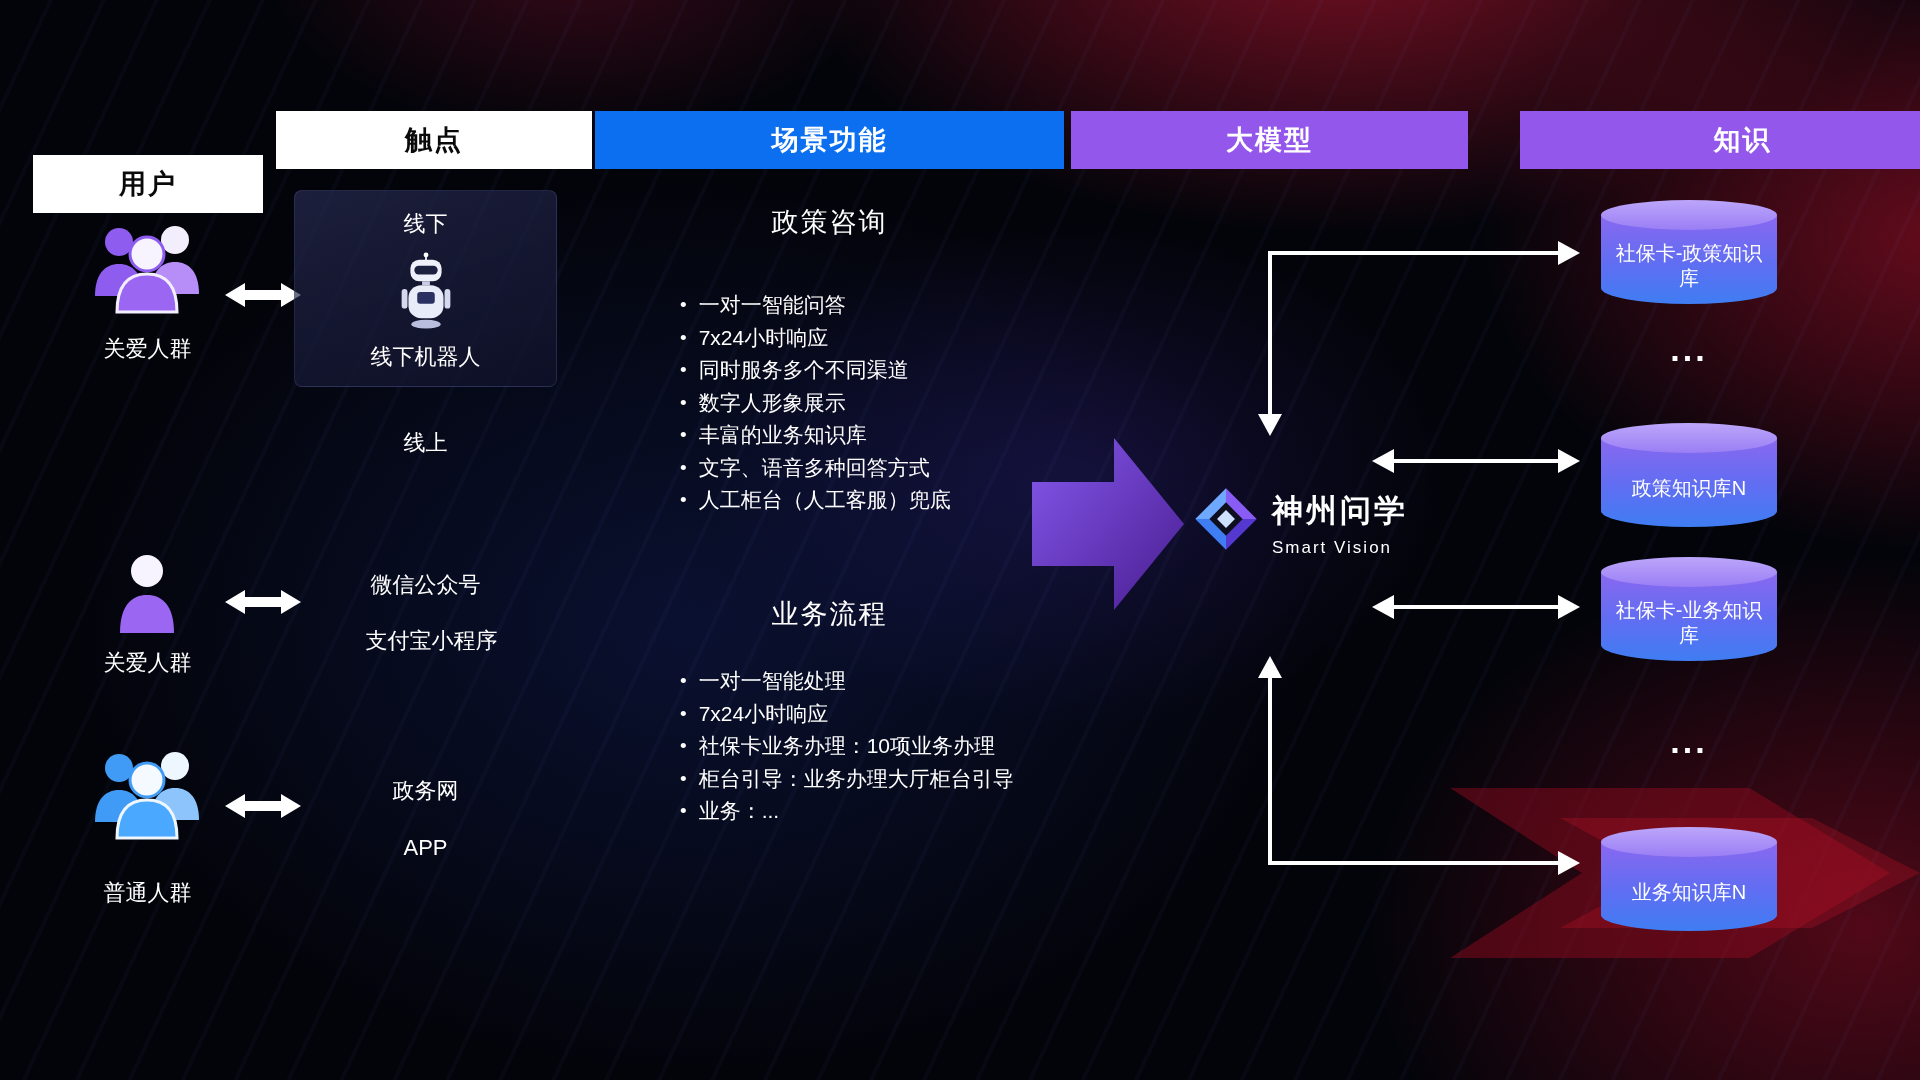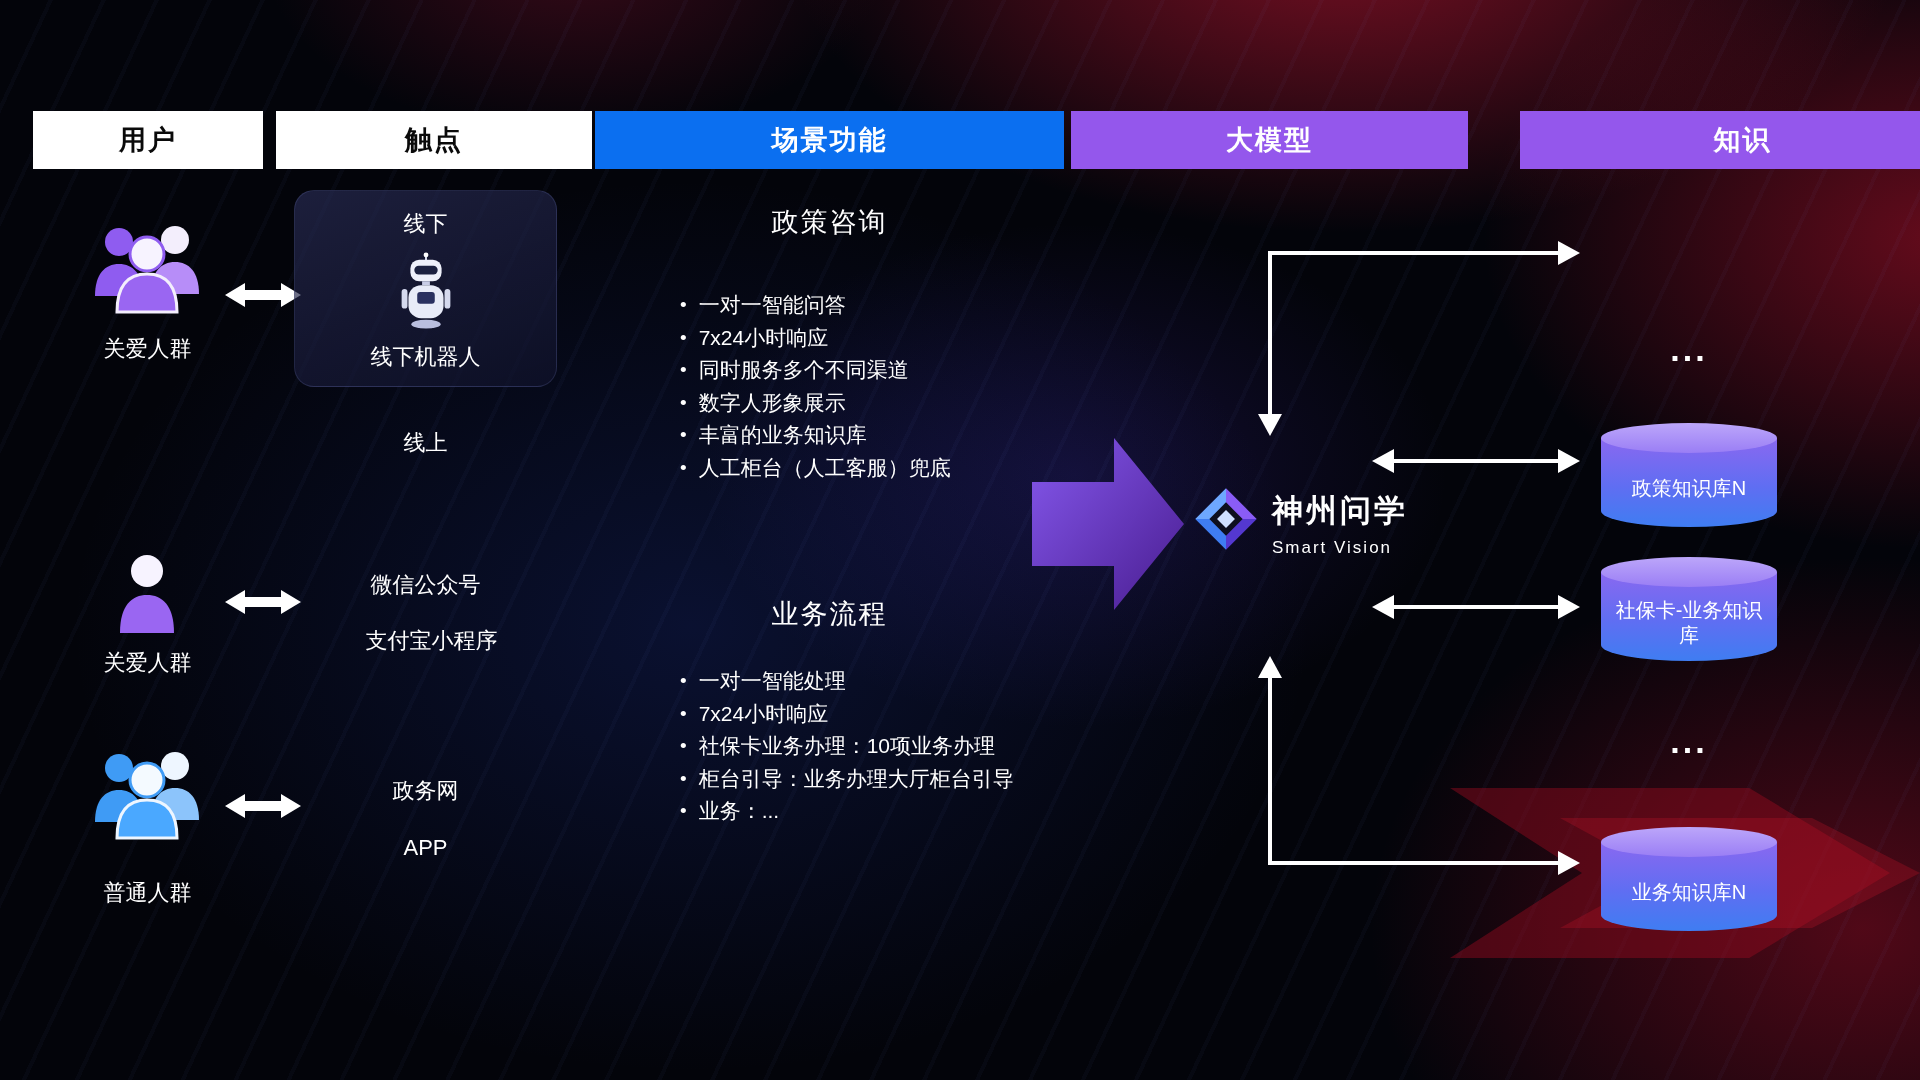--- a/index.html
+++ b/index.html
@@ -42,21 +42,21 @@
   .hdr-white{ background:#ffffff; color:#0a0a0a; }
   .hdr-blue{ background:#0b6ff0; color:#fff; }
   .hdr-purple{ background:#9457ec; color:#fff; }
   
   .lbl{ position:absolute; z-index:3; color:#fff; font-size:22px; text-align:center; }
   
   .offline-box{
     position:absolute; left:294px; top:190px; width:263px; height:197px; z-index:3;
     background:linear-gradient(160deg, rgba(44,48,92,.62), rgba(16,18,42,.72));
     border:1px solid rgba(130,140,210,.18);
-    border-radius:20px;
+    border-radius:8px;
     display:flex; flex-direction:column; align-items:center; justify-content:space-between;
     padding:18px 10px 14px;
   }
   .offline-box .t{ font-size:22px; color:#fff; }
   
   .sec-title{ position:absolute; left:594px; width:471px; z-index:3; text-align:center; font-size:27px; color:#fff; letter-spacing:2px; }
   .blist{ position:absolute; left:680px; z-index:3; list-style:none; font-size:21px; color:#fff; }
   .blist li{ height:32.5px; display:flex; align-items:center; white-space:nowrap; }
   .blist li::before{ content:"•"; margin-right:12px; font-size:19px; }
   
@@ -86,21 +86,21 @@
 </head>
 <body>
 
 <div class="stage">
 
   <div class="bg-glows"></div>
   <div class="bg-streaks"></div>
   <div class="bg-chevron"></div>
   <div class="bg-chevron2"></div>
 
-  <div class="hdr hdr-white" style="left:33px;width:230px;">用户</div>
+  <div class="hdr hdr-white" style="left:33px;width:230px;margin-top:44px;">用户</div>
   <div class="hdr hdr-white" style="left:276px;width:316px;">触点</div>
   <div class="hdr hdr-purple" style="left:1071px;width:397px;">大模型</div>
   <div class="hdr hdr-blue" style="left:595px;width:469px;">场景功能</div>
   <div class="hdr hdr-purple" style="left:1520px;width:409px;padding-left:36px;">知识</div>
 
   <svg class="icon-abs" style="left:87px;top:218px;" width="120" height="100" viewBox="0 0 120 100">
     <circle cx="32" cy="24" r="14" fill="#8f5cf0"></circle>
     <path d="M8,78 C8,56 18,46 32,46 C46,46 56,56 56,78 Z" fill="#8f5cf0"></path>
     <circle cx="88" cy="22" r="14" fill="#f3eefc"></circle>
     <path d="M64,76 C64,54 74,44 88,44 C102,44 112,54 112,76 Z" fill="#b78df8"></path>
@@ -157,20 +157,21 @@
   <div class="lbl" style="left:294px;top:776px;width:263px;">政务网</div>
   <div class="lbl" style="left:294px;top:835px;width:263px;">APP</div>
 
   <div class="sec-title" style="top:204px;">政策咨询</div>
   <ul class="blist" style="top:289px;">
     <li>一对一智能问答</li>
     <li>7x24小时响应</li>
     <li>同时服务多个不同渠道</li>
     <li>数字人形象展示</li>
     <li>丰富的业务知识库</li>
+    <li>文字、语音多种回答方式</li>
     <li>人工柜台（人工客服）兜底</li>
   </ul>
 
   <div class="sec-title" style="top:596px;">业务流程</div>
   <ul class="blist" style="top:665px;">
     <li>一对一智能处理</li>
     <li>7x24小时响应</li>
     <li>社保卡业务办理：10项业务办理</li>
     <li>柜台引导：业务办理大厅柜台引导</li>
     <li>业务：...</li>
@@ -211,20 +212,26 @@
 
     <line x1="1392" y1="607" x2="1560" y2="607" stroke="#ffffff" stroke-width="4"></line>
     <polygon points="1394,595 1394,619 1372,607" fill="#ffffff"></polygon>
     <polygon points="1558,595 1558,619 1580,607" fill="#ffffff"></polygon>
 
     <path d="M1270,672 L1270,863 L1558,863" fill="none" stroke="#ffffff" stroke-width="4"></path>
     <polygon points="1258,678 1282,678 1270,656" fill="#ffffff"></polygon>
     <polygon points="1558,851 1558,875 1580,863" fill="#ffffff"></polygon>
   </svg>
 
+  <div class="cyl" style="left:1601px;top:200px;">
+    <div class="cyl-top"></div>
+    <div class="cyl-body">
+        <span>社保卡-政策知识库</span>
+      </div>
+  </div>
   <div class="dots" style="left:1601px;top:330px;">...</div>
   <div class="cyl" style="left:1601px;top:423px;">
     <div class="cyl-top"></div>
     <div class="cyl-body">
         <span>政策知识库N</span>
       </div>
   </div>
   <div class="cyl" style="left:1601px;top:557px;">
     <div class="cyl-top"></div>
     <div class="cyl-body">

